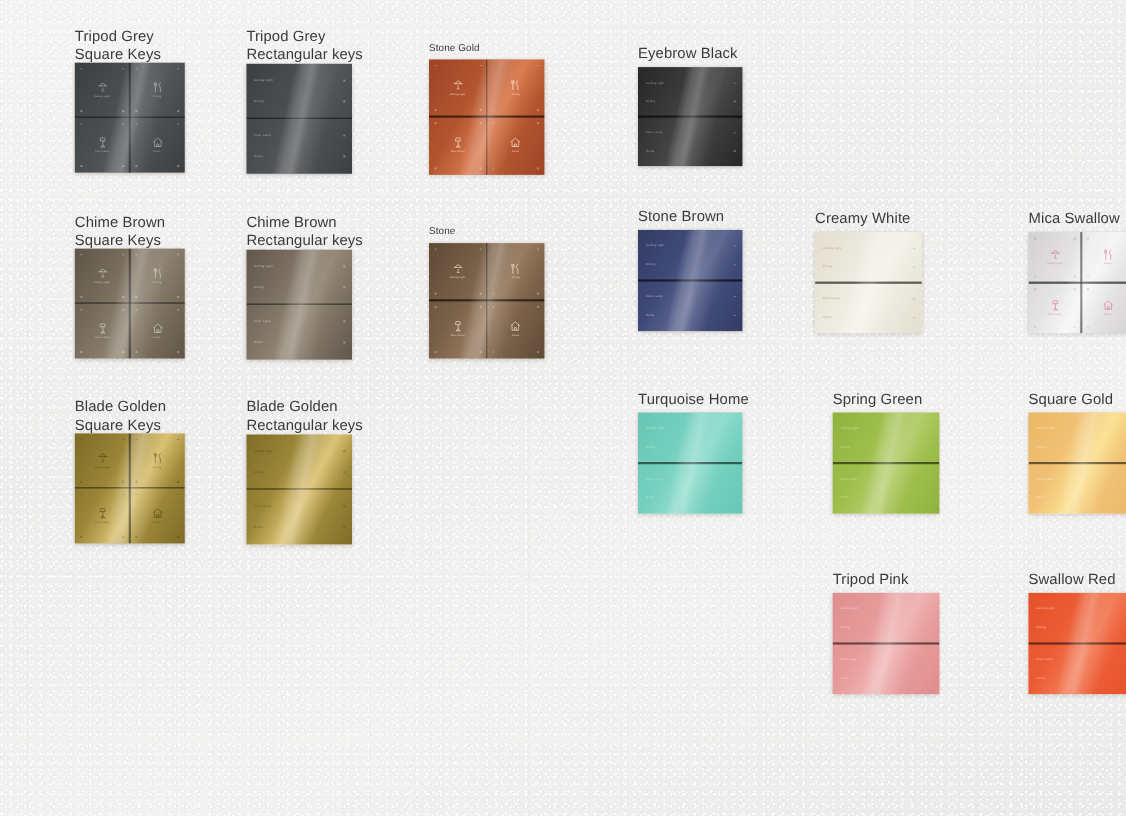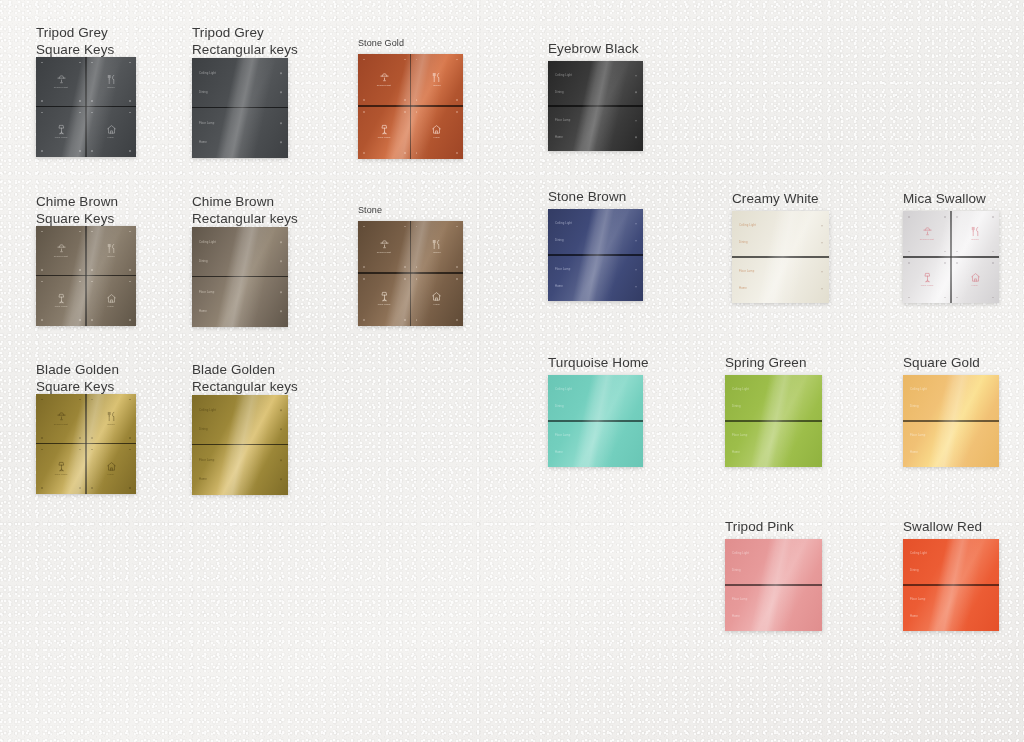--- a/index.html
+++ b/index.html
@@ -19,21 +19,21 @@
       radial-gradient(circle at 13% 21%, rgba(255,255,255,.85) 0 1.2px, rgba(0,0,0,.012) 1.3px 2.4px, transparent 2.6px),
       radial-gradient(circle at 47% 66%, rgba(255,255,255,.8) 0 1.1px, rgba(0,0,0,.015) 1.2px 2.3px, transparent 2.5px),
       radial-gradient(circle at 78% 34%, rgba(255,255,255,.8) 0 1.3px, rgba(0,0,0,.013) 1.4px 2.6px, transparent 2.8px),
       radial-gradient(circle at 29% 84%, rgba(255,255,255,.75) 0 1px, rgba(0,0,0,.014) 1.1px 2.1px, transparent 2.3px),
       linear-gradient(115deg, rgba(0,0,0,.022) 0 1px, transparent 1px 7px),
       linear-gradient(25deg, rgba(0,0,0,.018) 0 1px, transparent 1px 6px),
       linear-gradient(160deg,#f6f5f3 0%,#efeeec 40%,#f4f3f1 70%,#eceae8 100%);
     background-size:9px 9px, 11px 11px, 13px 13px, 7px 7px, 8px 8px, 6px 6px, 100% 100%;
     pointer-events:none;
   }
-  .swatch{position:absolute;}
+  .swatch{position:absolute;margin-left:32px;}
   .sw-label{
     color:#3a3a3a;
     letter-spacing:.1px;
     white-space:pre-line;
     line-height:1.28;
     margin-bottom:4px;
   }
   .sw-label.big{font-size:13.5px;}
   .sw-label.small{font-size:9px;}
 
@@ -472,21 +472,21 @@
             <div class="bline">
               <span class="b-txt">Home</span>
               <span class="b-dot" style="background: rgba(235, 240, 255, 0.3);"></span>
             </div>
           </div>
         </div>
         <div class="seam-h" style="top: calc(50% - 0.8px);"></div>
         <div class="gloss"></div>
       </div>
     </div>
-    <div class="swatch" style="left: 732px; top: 190px;">
+    <div class="swatch" style="left: 709px; top: 190px;">
       <div class="sw-label big">Creamy White</div>
       <div class="panel" style="width: 97px; height: 92px; margin-top: 0px; background: linear-gradient(118deg, rgb(226, 222, 207) 0%, rgb(236, 233, 222) 34%, rgb(244, 242, 234) 56%, rgb(236, 233, 222) 74%, rgb(226, 222, 207) 100%);">
         <div class="bars">
           <div class="bar" style="color: rgba(190, 120, 70, 0.62);">
             <div class="bline">
               <span class="b-txt">Ceiling Light</span>
               <span class="b-dot" style="background: rgba(150, 130, 110, 0.4);"></span>
             </div>
             <div class="bline">
               <span class="b-txt">Dining</span>

